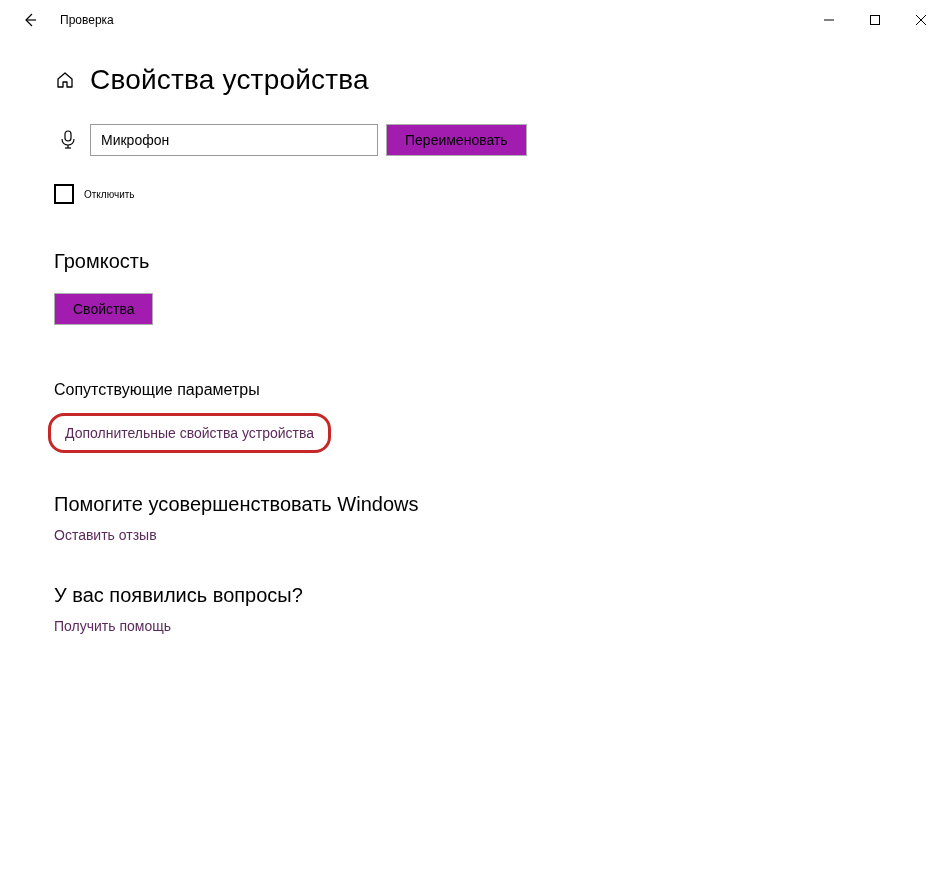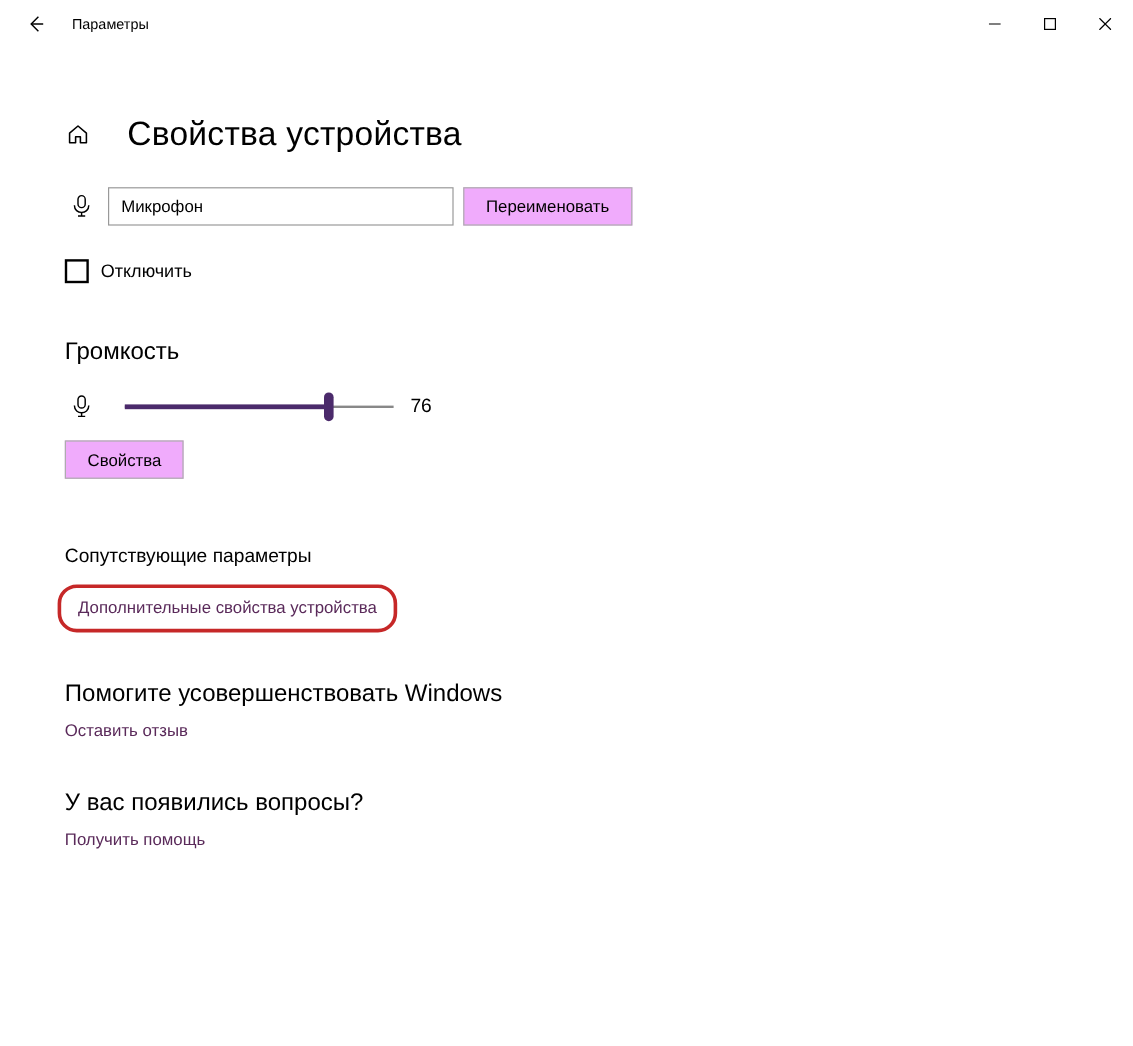--- a/index.html
+++ b/index.html
@@ -33,21 +33,21 @@
     width: 46px; height: 32px;
     display: flex; align-items: center; justify-content: center;
     font-size: 12px; color: #000;
   }
   .content {
     padding: 24px 40px 24px 54px;
     flex: 1;
     overflow-y: auto;
   }
   .heading-row {
-    display: flex; align-items: center; gap: 30px; margin-bottom: 28px; margin-top: 32px;
+    display: flex; align-items: center; gap: 14px; margin-bottom: 28px;
   }
   .home-icon { width: 22px; height: 22px; display:flex; align-items:center; justify-content:center; }
   h1 { font-weight: 400; font-size: 28px; letter-spacing: 0.2px; }
   .name-row {
     display: flex; align-items: center; gap: 0; margin-bottom: 28px;
   }
   .mic-icon-sm {
     width: 28px; height: 28px; display:flex; align-items:center; justify-content:center;
     margin-right: 8px;
   }
@@ -56,35 +56,35 @@
     border: 1px solid #999;
     padding: 0 10px;
     font-size: 14px;
     font-family: inherit;
     background:#fff;
   }
   .btn {
     height: 32px;
     padding: 0 18px;
     border: 1px solid #adadad;
-    background: #f0abfc;
+    background: #a21caf;
     font-size: 14px;
     font-family: inherit;
     cursor: default;
     display:flex; align-items:center; justify-content:center;
     margin-left: 8px;
   }
   .btn.small { margin-left: 0; }
   .check-row {
     display: flex; align-items: center; gap: 10px; margin-bottom: 46px;
   }
   .checkbox {
     width: 20px; height: 20px; border: 2px solid #000; background:#fff;
   }
-  .check-label { font-size: 15px; }
+  .check-label { font-size: 10px; }
   h2.section {
     font-weight: 400; font-size: 20px; margin-bottom: 20px;
   }
   .volume-row {
     display: flex; align-items: center; gap: 14px; margin-bottom: 14px;
   }
   .slider-wrap { position: relative; width: 224px; height: 24px; display:flex; align-items:center; }
   .track {
     position: absolute; left: 0; right: 0; top: 50%; transform: translateY(-50%);
     height: 2px; background: #888;
@@ -120,21 +120,21 @@
 
 <div class="window">
 
   <div class="titlebar">
     <div class="back">
       <svg width="16" height="16" viewBox="0 0 16 16">
         <path d="M10 2 L4 8 L10 14" stroke="#000" stroke-width="1.2" fill="none"></path>
         <line x1="4" y1="8" x2="14" y2="8" stroke="#000" stroke-width="1.2"></line>
       </svg>
     </div>
-    <div class="title">Параметры</div>
+    <div class="title">Проверка</div>
     <div class="spacer"></div>
     <div class="caption-buttons">
       <div class="cbtn">
         <svg width="10" height="10" viewBox="0 0 10 10">
             <line x1="0" y1="5" x2="10" y2="5" stroke="#000" stroke-width="1"></line>
           </svg>
       </div>
       <div class="cbtn">
         <svg width="10" height="10" viewBox="0 0 10 10">
             <rect x="0.5" y="0.5" width="9" height="9" stroke="#000" stroke-width="1" fill="none"></rect>
@@ -173,36 +173,20 @@
       <button class="btn">Переименовать</button>
     </div>
 
     <div class="check-row">
       <div class="checkbox"></div>
       <div class="check-label">Отключить</div>
     </div>
 
     <h2 class="section">Громкость</h2>
 
-    <div class="volume-row">
-      <div class="mic-icon-sm">
-        <svg width="18" height="20" viewBox="0 0 18 20">
-          <rect x="6" y="1" width="6" height="10" rx="3" stroke="#000" stroke-width="1.2" fill="none"></rect>
-          <path d="M3 9 C3 13 6 15 9 15 C12 15 15 13 15 9" stroke="#000" stroke-width="1.2" fill="none"></path>
-          <line x1="9" y1="15" x2="9" y2="18" stroke="#000" stroke-width="1.2"></line>
-          <line x1="6" y1="18" x2="12" y2="18" stroke="#000" stroke-width="1.2"></line>
-        </svg>
-      </div>
-      <div class="slider-wrap">
-        <div class="track"></div>
-        <div class="track-fill" id="track-fill" style="width: 76%;"></div>
-        <div class="thumb" id="thumb" style="left: 76%;"></div>
-      </div>
-      <div class="volume-value">76</div>
-    </div>
 
     <div class="test-btn-row">
       <button class="btn small">Свойства</button>
     </div>
 
     <h2 class="rel-heading">Сопутствующие параметры</h2>
 
     <div class="highlight-box">
       <span class="link">Дополнительные свойства устройства</span>
     </div>

